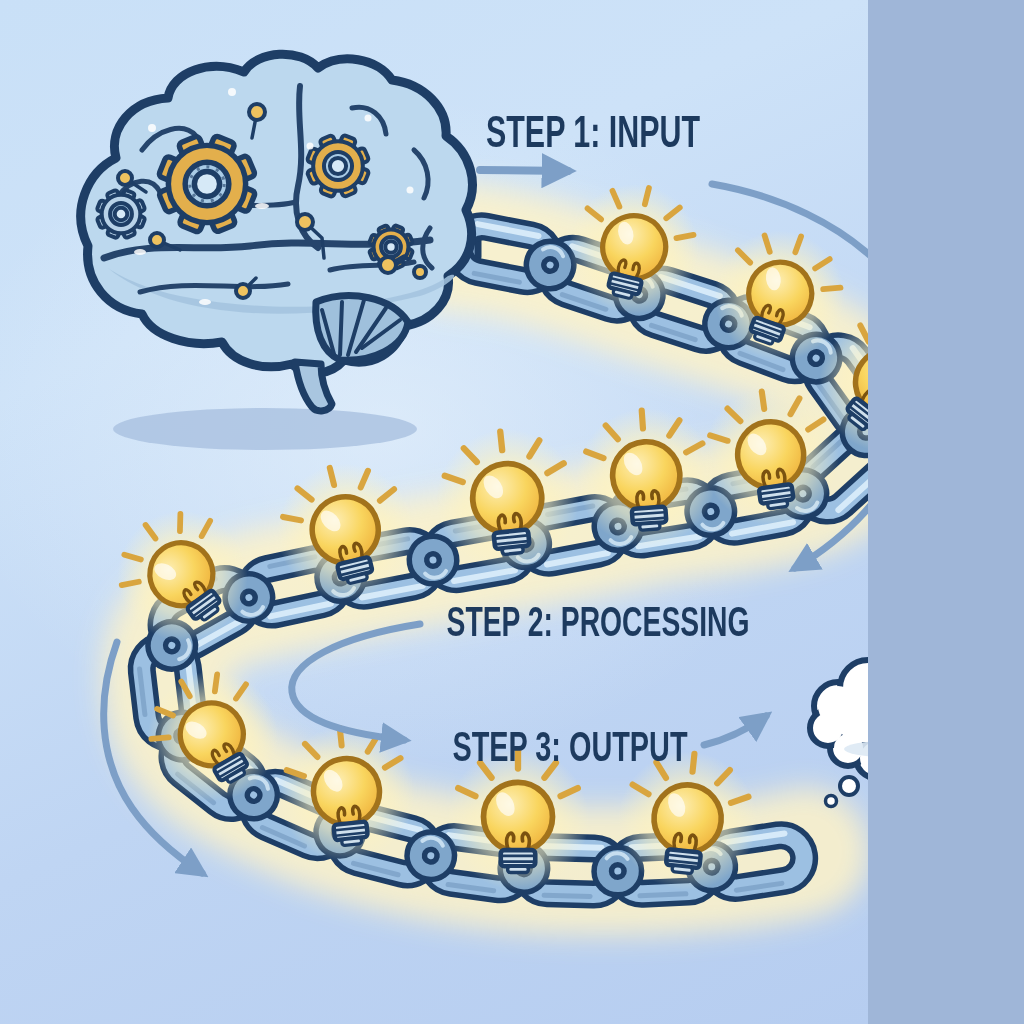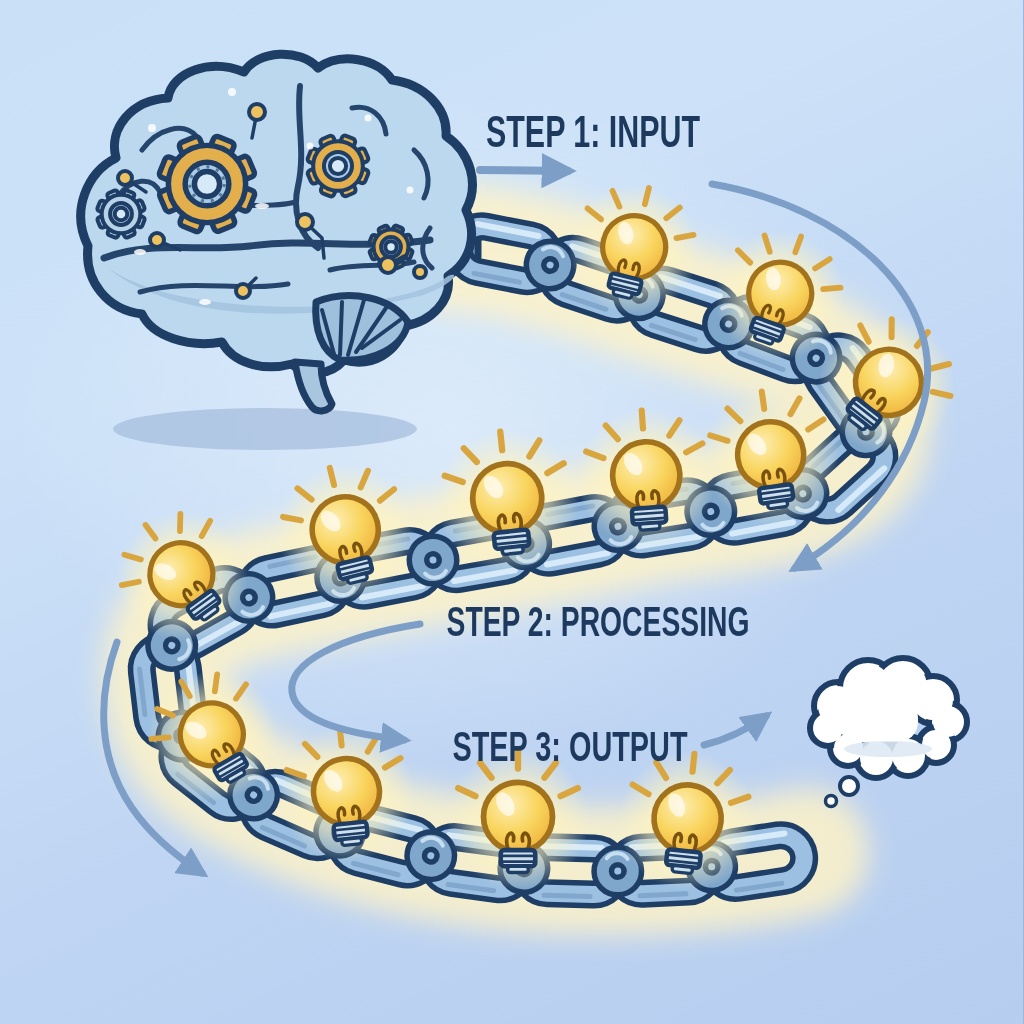--- a/index.html
+++ b/index.html
@@ -1,17 +1,17 @@
 <!DOCTYPE html>
 <html style="--background-top: #c9e0f7; --background-bottom: #b6cdf0; --ink-navy: #1e3e66; --text-navy: #1d3a5e; --brain-fill: #bcd8ee; --brain-shade: #a3c3de; --gear-gold: #e3af4c; --gear-blue: #b8d2e8; --node-gold: #eec25f; --chain-blue: #9cc0e2; --chain-dark: #7fa6cb; --chain-highlight: #d9ecfa; --glow-cream: #fef3c8; --bulb-yellow: #f6c94e; --bulb-light: #fde9a8; --bulb-outline: #a2731c; --ray-gold: #d9a53f; --bulb-base-silver: #cfe0ed; --arrow-blue: #7d9fc7; --cloud-white: #ffffff; --shadow-blue: #a9c1e0;"><head>
 <meta charset="utf-8">
 <style>
   html,body{margin:0;padding:0;background:#9fb6d8;}
   .canvas{
-    position:relative;width:1023px;height:1024px;overflow:hidden;
+    position:relative;width:868px;height:1024px;overflow:hidden;
     background:
       radial-gradient(ellipse 620px 480px at 44% 42%, rgba(236,246,253,.55), rgba(236,246,253,0) 70%),
       linear-gradient(155deg, var(--background-top,#c9e0f7) 0%, #cde2f8 28%, #bfd5f3 62%, var(--background-bottom,#b6cdf0) 100%);
     font-family:"Liberation Sans","DejaVu Sans",sans-serif;
   }
   .canvas svg{position:absolute;inset:0;display:block;}
   .step-label{
     font-family:"Liberation Sans","DejaVu Sans",sans-serif;
     font-weight:700;
     fill:var(--text-navy,#1d3a5e);

